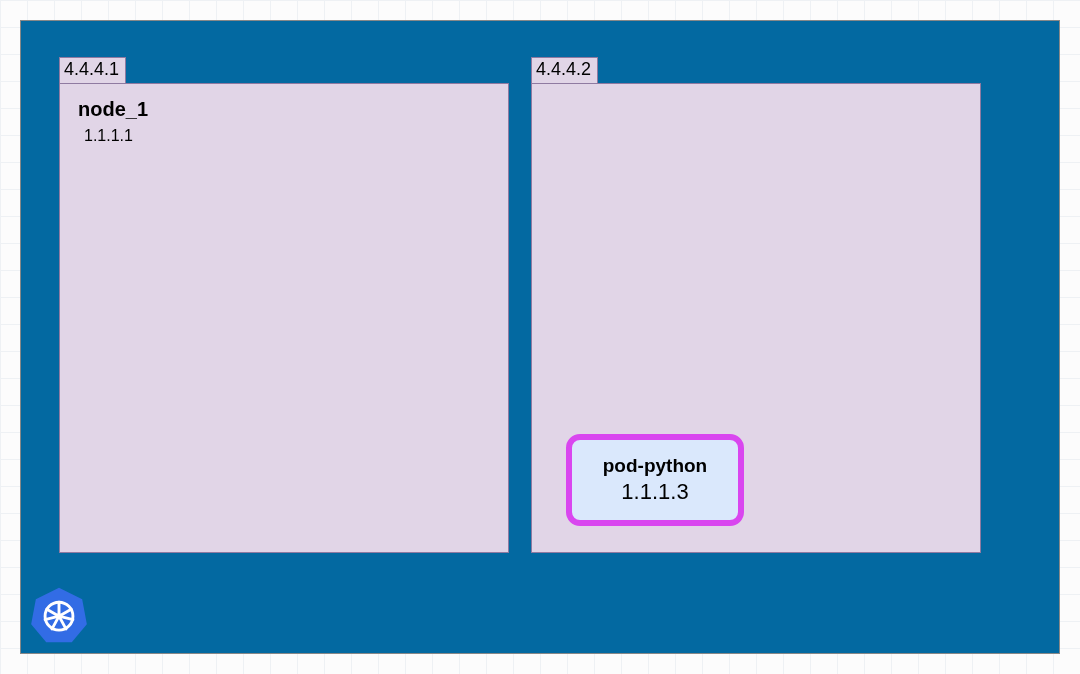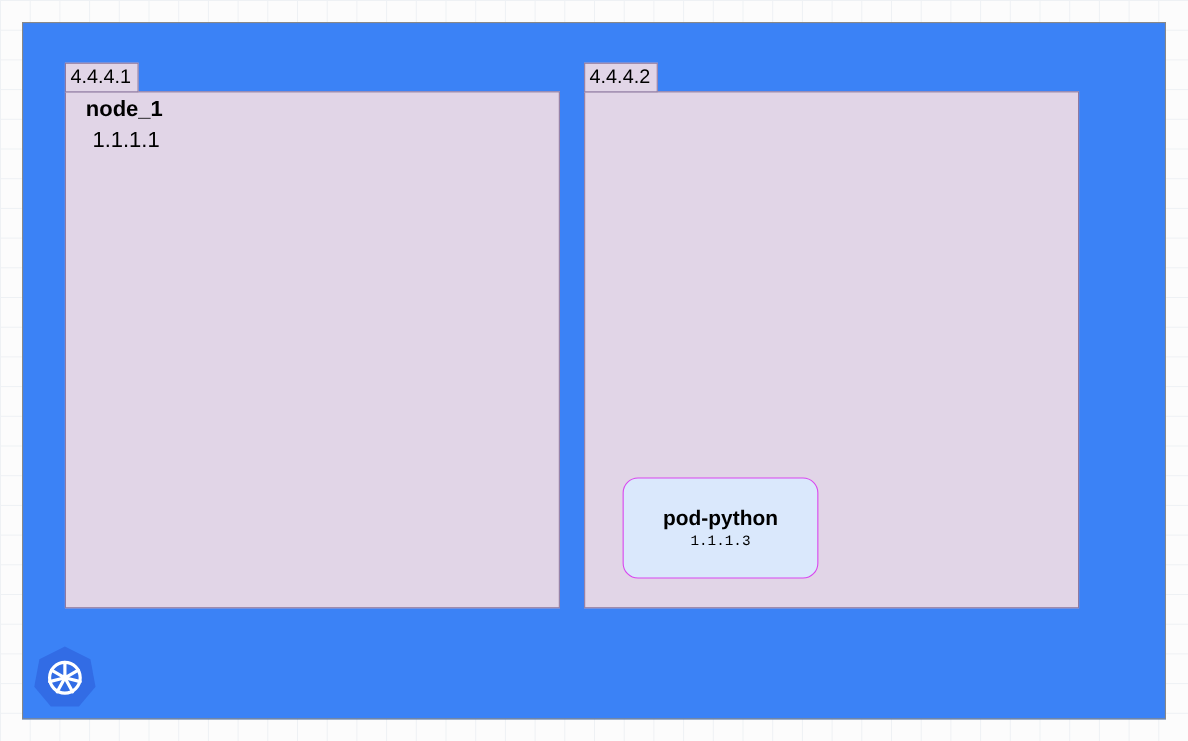--- a/index.html
+++ b/index.html
@@ -23,21 +23,21 @@
     background-size: 27px 27px;
     background-position: 0 0;
   }
 
   .cluster-frame {
     position: absolute;
     left: 20px;
     top: 20px;
     width: 1040px;
     height: 634px;
-    background: #3b82f6;
+    background: #0369a1;
     border: 1px solid #888;
     box-sizing: border-box;
   }
 
   .node-group {
     position: absolute;
     top: 36px;
   }
   .node-group.n1 { left: 38px; }
   .node-group.n2 { left: 510px; }
@@ -58,60 +58,59 @@
 
   .node-box {
     position: absolute;
     top: 26px;
     left: 0;
     width: 450px;
     height: 470px;
     background: #e1d5e7;
     border: 1px solid #8f7aa1;
     box-sizing: border-box;
-    padding: 4px 18px;
+    padding: 14px 18px;
   }
 
   .node-name {
     font-weight: 700;
     font-size: 20px;
     color: #000;
     margin-bottom: 6px;
   }
   .node-ip {
-    font-size: 20px;
+    font-size: 16px;
     color: #000;
     margin-left: 6px;
   }
 
   .pod-box {
     position: absolute;
     left: 34px;
     bottom: 26px;
     width: 178px;
     height: 92px;
     background: #dae8fc;
-    border: 1px solid #d946ef;
+    border: 6px solid #d946ef;
     border-radius: 14px;
     box-sizing: border-box;
     display: flex;
     flex-direction: column;
     align-items: center;
     justify-content: center;
     line-height: 1.25;
   }
   .pod-name {
     font-weight: 700;
     font-size: 19px;
     color: #000;
   }
   .pod-ip {
-    font-size: 13px;
+    font-size: 22px;
     color: #000;
-    font-family: Liberation Mono, monospace;
   }
 
   .k8s-logo {
     position: absolute;
     left: 30px;
     bottom: 30px;
     width: 58px;
     height: 58px;
     z-index: 3;
   }

